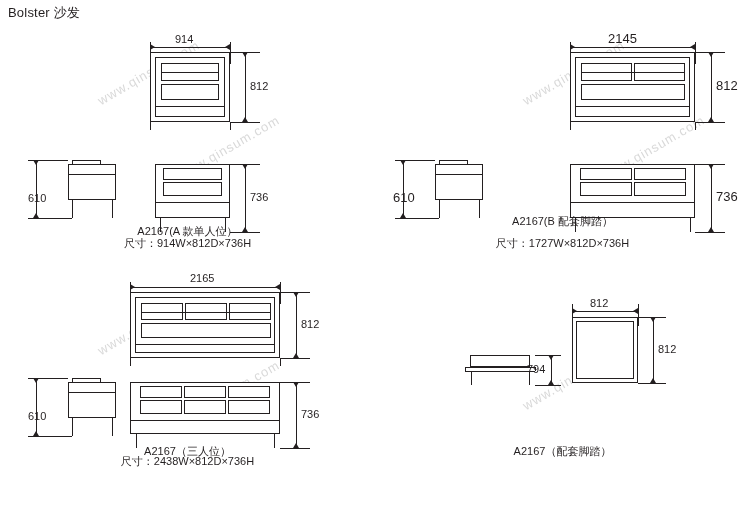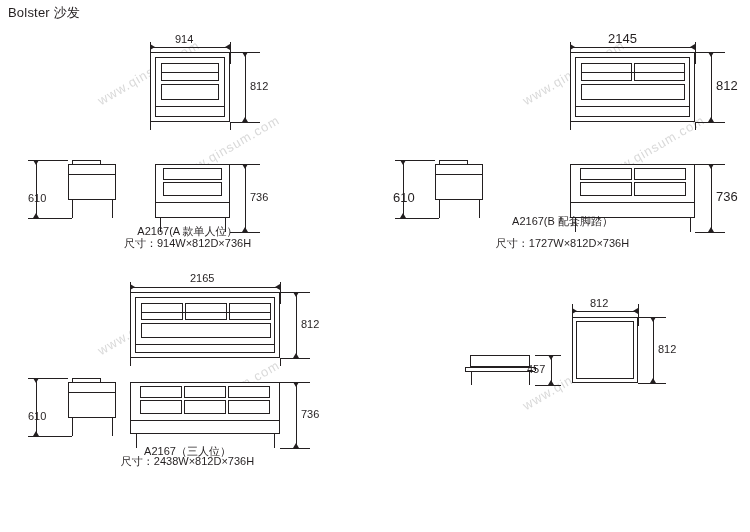--- a/index.html
+++ b/index.html
@@ -315,15 +315,16 @@
   <div class="ln v" style="left:160px; top:95px; height:4px;"></div>
   <div class="ln h" style="left:90px; top:99px; width:70px;"></div>
   <div class="leg" style="left:96px;  top:99px; height:14px;"></div>
   <div class="leg" style="left:154px; top:99px; height:14px;"></div>
 
   <div class="ln h" style="left:160px; top:83px;  width:26px;"></div>
   <div class="ln h" style="left:160px; top:113px; width:26px;"></div>
   <div class="ln v" style="left:176px; top:83px;  height:30px;"></div>
   <div class="arw down" style="left:173px; top:83px;"></div>
   <div class="arw up" style="left:173px; top:108px;"></div>
-  <div class="dim-txt" style="left:152px; top:91px;">457</div>
-
+  <div class="dim-txt" style="left:152px; top:91px;">794</div>
+
+  <div class="caption name" style="top:172px;">A2167（配套脚踏）</div>
 </div>
 
 </body></html>

